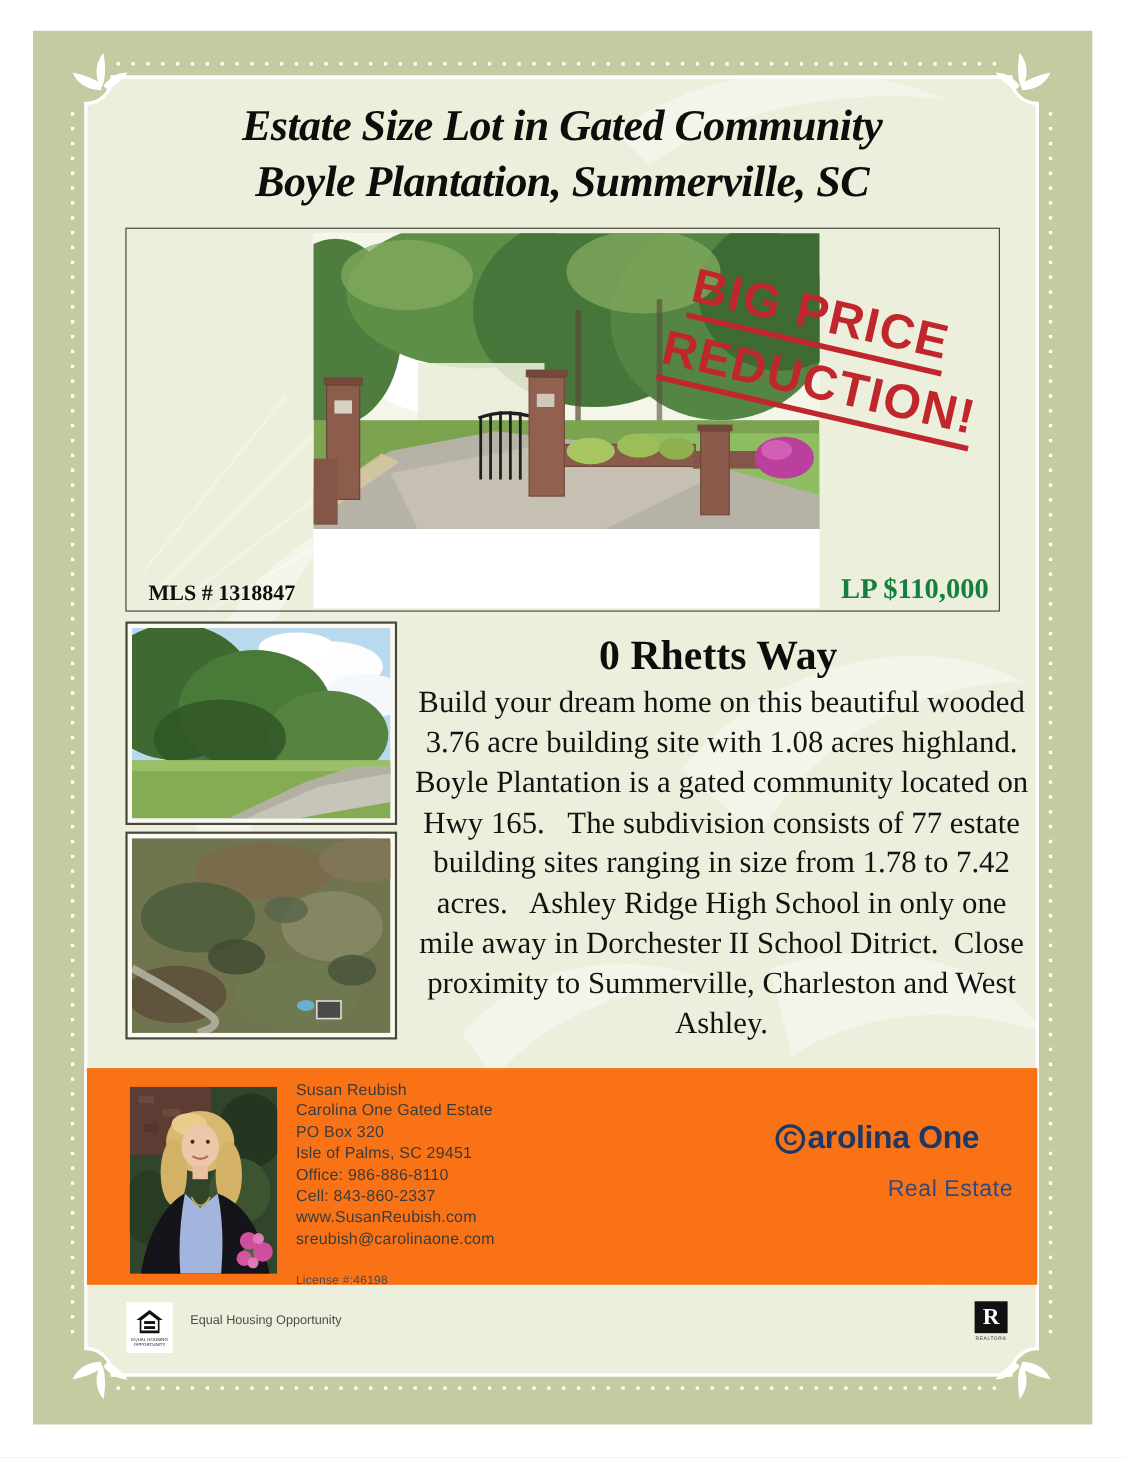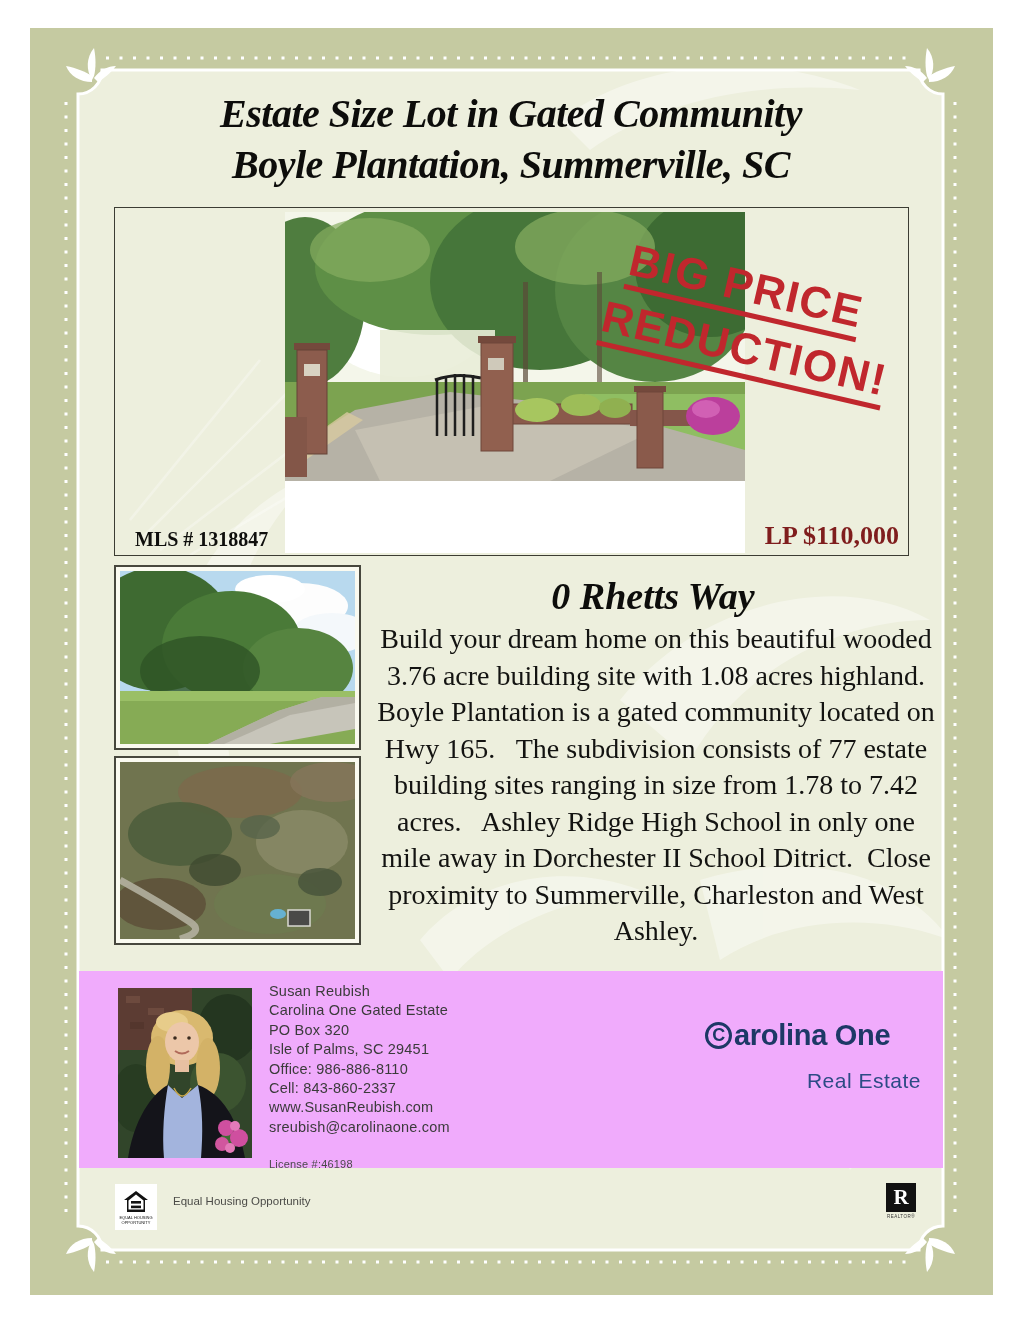--- a/index.html
+++ b/index.html
@@ -15,34 +15,34 @@
   .photo-box { position:absolute; left:114px; top:207px; width:795px; height:349px;
                border:1.5px solid #3c3c33; box-sizing:border-box; }
   .photo-white { position:absolute; left:170px; top:4px; width:460px; bottom:2px; background:#ffffff; }
   .main-photo { position:absolute; left:170px; top:4px; width:460px; height:269px; display:block; }
   .stamp { position:absolute; left:520px; top:30px; transform:rotate(13deg); transform-origin:left top;
            font-family:"Liberation Sans", sans-serif; font-weight:bold; color:#c0272d; }
   .stamp-line { display:block; width:max-content; font-size:44px; letter-spacing:1.5px;
                 border-bottom:5px solid #c0272d; padding-bottom:3px; line-height:1.0; }
   .stamp-line2 { margin-top:9px; margin-left:-14px; }
   .mls-text { position:absolute; left:8px; bottom:4px; font-size:20px; font-weight:bold; color:#0f0f0d;margin-left:12px; }
-  .lp-text  { position:absolute; right:9px; bottom:4px; font-size:26px; font-weight:bold; color:#7f1d1d; }
+  .lp-text  { position:absolute; right:9px; bottom:4px; font-size:26px; font-weight:bold; color:#15803d; }
 
   .thumb { position:absolute; left:114px; width:247px; border:2px solid #47473d; background:#fafaf0;
            padding:4px; box-sizing:border-box; }
   .thumb svg { display:block; width:100%; height:100%; }
   .thumb-1 { top:565px; height:185px; }
   .thumb-2 { top:756px; height:189px; }
 
   .address { position:absolute; left:375px; top:574px; width:556px; text-align:center;
-             font-size:38px; font-weight:bold; font-style:italic; color:#0d0d0b; }
+             font-size:38px; font-weight:bold; color:#0d0d0b; }
   .description { position:absolute; left:375px; top:621px; width:562px; font-size:28px;
                  line-height:36.5px; color:#131311; white-space:pre-wrap;text-align:center; }
 
-  .agent-band { position:absolute; left:79px; top:971px; width:864px; height:197px; background:#f0abfc; }
+  .agent-band { position:absolute; left:79px; top:971px; width:864px; height:197px; background:#f97316; }
   .agent-photo { position:absolute; left:39px; top:17px; width:134px; height:170px; display:block; }
   .contact { position:absolute; left:190px; top:11px; font-family:"Liberation Sans", sans-serif;
              font-size:14.5px; line-height:19.4px; color:#3b3b3b; letter-spacing:0.2px; }
   .license { font-size:11px; margin-top:18px; color:#4a4a4a; }
 
   .brand { position:absolute; left:626px; top:48px; width:216px; color:#1d3866;
            font-family:"Liberation Sans", sans-serif; }
   .brand-row { display:flex; align-items:center; font-weight:bold; font-size:29px; letter-spacing:-0.3px; white-space:nowrap; }
   .circle-c { display:inline-flex; width:21px; height:21px; border:3.5px solid #1d3866; border-radius:50%;
               align-items:center; justify-content:center; font-size:18px; font-weight:bold; margin-right:2px; }

